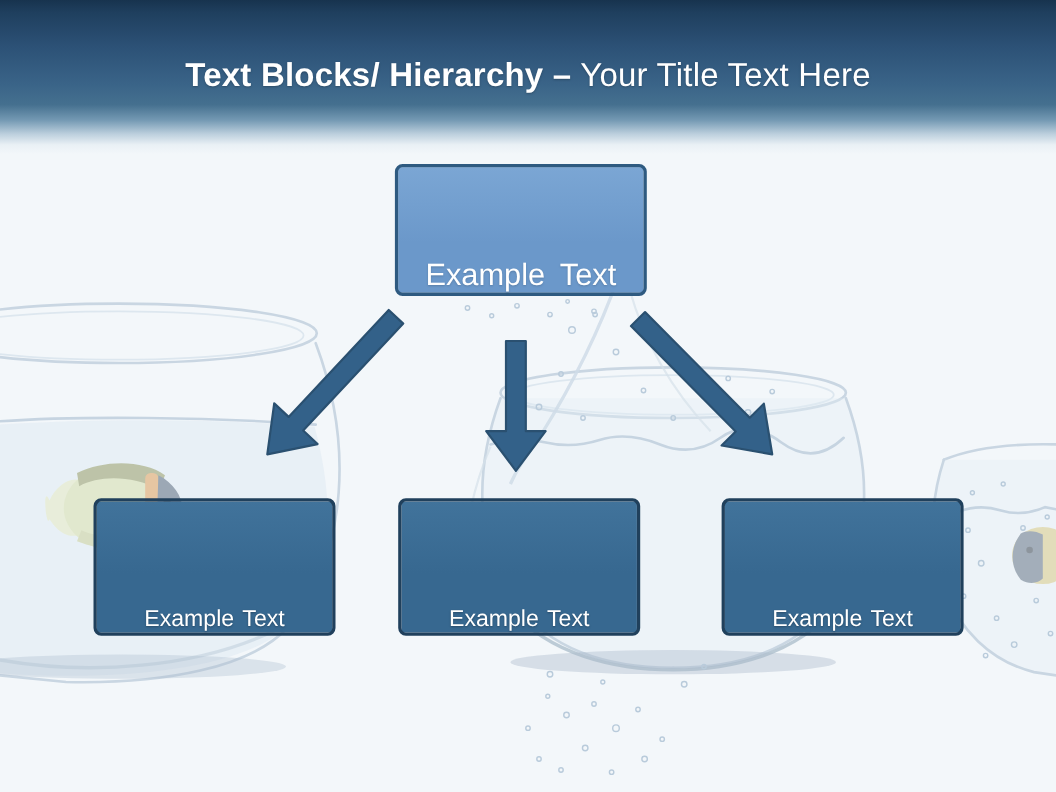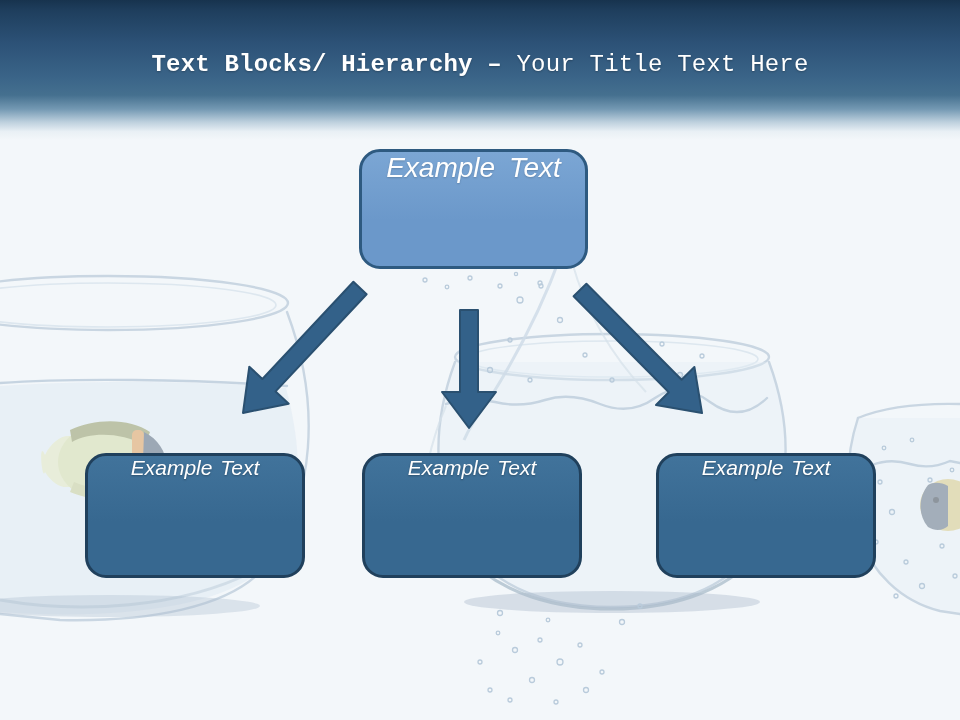--- a/index.html
+++ b/index.html
@@ -28,45 +28,43 @@
       #45708f 68%,
       #7499b3 78%,
       #bccfdd 87%,
       #e9f0f5 94%,
       var(--page-bg, #f3f7fa) 100%);
   }
   .header h1 {
     margin: 0;
     padding-top: 52px;
     text-align: center;
-    font-size: 24px;
+    font-size: 30px;
     line-height: 1.1;
     color: var(--title-text, #ffffff);
     font-weight: 400;
     letter-spacing: 0.2px;
     text-shadow: 0 1px 2px rgba(0,0,0,0.25);
-    font-family: Liberation Mono, monospace;
   }
   .header h1 .t-bold { font-weight: 700; }
 
   
   .bg-art { position: absolute; left: 0; top: 0; z-index: 1; }
 
   
   .diagram-layer { position: absolute; left: 0; top: 0; z-index: 2; width: 960px; height: 720px; }
 
   .node {
     position: absolute;
     display: flex;
-    align-items: flex-start;
+    align-items: flex-end;
     justify-content: center;
-    border-radius: 21px;
+    border-radius: 7px;
     color: var(--box-text, #ffffff);
     text-align: center;
-    font-style: italic;
   }
   .node-root {
     left: 359px; top: 149px;
     width: 229px; height: 120px;
     background: linear-gradient(180deg, var(--root-fill-light, #7ba6d4) 0%, var(--root-fill, #6b98ca) 60%);
     border: 3px solid var(--root-border, #2e5a80);
     font-size: 28px;
     word-spacing: 6px;
     text-shadow: 0 1px 2px rgba(0,0,0,0.18);
   }

